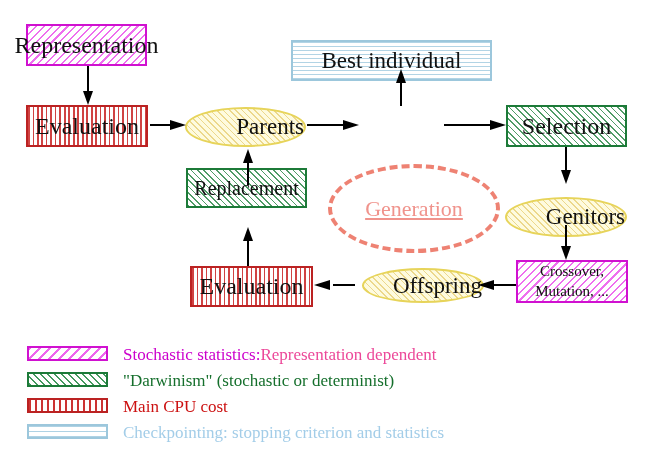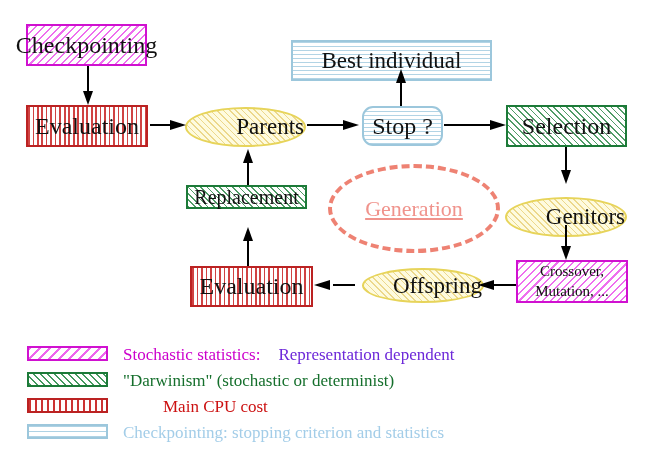--- a/index.html
+++ b/index.html
@@ -31,56 +31,53 @@
   .head-right{border-top:5px solid transparent;border-bottom:5px solid transparent;border-left:16px solid #000;}
   .head-left{border-top:5px solid transparent;border-bottom:5px solid transparent;border-right:16px solid #000;}
   
   .swatch{position:absolute;box-sizing:border-box;width:81px;height:15px;}
   .sw-magenta{background:repeating-linear-gradient(135deg,#ee66ee 0 2px,transparent 2px 7px);border:2px solid #d011d0;}
   .sw-green{background:repeating-linear-gradient(45deg,#44995f 0 1.5px,transparent 1.5px 5px);border:2px solid #1c7a38;}
   .sw-red{background:repeating-linear-gradient(90deg,#cc3333 0 2px,transparent 2px 6px);border:2px solid #bb2222;}
   .sw-cyan{background:repeating-linear-gradient(0deg,#aed2e4 0 1.5px,transparent 1.5px 5px);border:2px solid #9cc7dc;}
   .legend-label{position:absolute;left:123px;font-size:17px;white-space:nowrap;}
   .t-magenta{color:#cc00cc;}
-  .t-yellow{color:#6d28d9;margin-left:18px;}
+  .t-yellow{color:#ec4899;}
   .t-green{color:#156f2c;}
   .t-red{color:#cc1111;}
   .t-cyan{color:#a3cde8;}
   .crossover-label{font-size:15px;line-height:1.3;white-space:nowrap;}
 </style>
 </head>
 <body>
 
 <div id="canvas">
 
   <div class="node hatch-magenta" style="left:26px;top:24px;width:121px;height:42px;">
-    <span class="nl">Checkpointing</span>
+    <span class="nl">Representation</span>
   </div>
 
   <div class="node stripes-red" style="left:26px;top:105px;width:122px;height:42px;">
     <span class="nl">Evaluation</span>
   </div>
 
   <div class="node ellipse-yellow" style="left:185px;top:107px;width:121px;height:40px;">
     <span class="nl">Parents</span>
   </div>
 
   <div class="node stripes-cyan" style="left:291px;top:40px;width:201px;height:41px;">
     <span class="nl">Best individual</span>
   </div>
 
-  <div class="node stripes-cyan" style="left:362px;top:106px;width:81px;height:40px;border-radius:11px;font-size:24px;">
-    <span class="nl">Stop ?</span>
-  </div>
 
   <div class="node hatch-green" style="left:506px;top:105px;width:121px;height:42px;">
     <span class="nl">Selection</span>
   </div>
 
-  <div class="node hatch-green" style="left:186px;top:185px;width:121px;height:24px;font-size:20px;">
+  <div class="node hatch-green" style="left:186px;top:168px;width:121px;height:40px;font-size:20px;">
     <span class="nl">Replacement</span>
   </div>
 
   <div class="node dashed-ellipse" style="left:328px;top:164px;width:172px;height:89px;">
     <span class="nl">Generation</span>
   </div>
 
   <div class="node ellipse-yellow" style="left:505px;top:197px;width:122px;height:40px;">
     <span class="nl">Genitors</span>
   </div>
@@ -158,19 +155,19 @@
   <div>
     <div class="swatch sw-magenta" style="left:27px;top:346px;"></div>
     <div class="legend-label" style="top:345px;">
       <span class="t-magenta">Stochastic statistics:</span><span class="t-yellow">Representation dependent</span>
     </div>
 
     <div class="swatch sw-green" style="left:27px;top:372px;"></div>
     <div class="legend-label t-green" style="top:371px;">"Darwinism" (stochastic or determinist)</div>
 
     <div class="swatch sw-red" style="left:27px;top:398px;"></div>
-    <div class="legend-label t-red" style="top:397px;margin-left:40px;">Main CPU cost</div>
+    <div class="legend-label t-red" style="top:397px;">Main CPU cost</div>
 
     <div class="swatch sw-cyan" style="left:27px;top:424px;"></div>
     <div class="legend-label t-cyan" style="top:423px;">Checkpointing: stopping criterion and statistics</div>
   </div>
 
 </div>
 
 </body></html>

